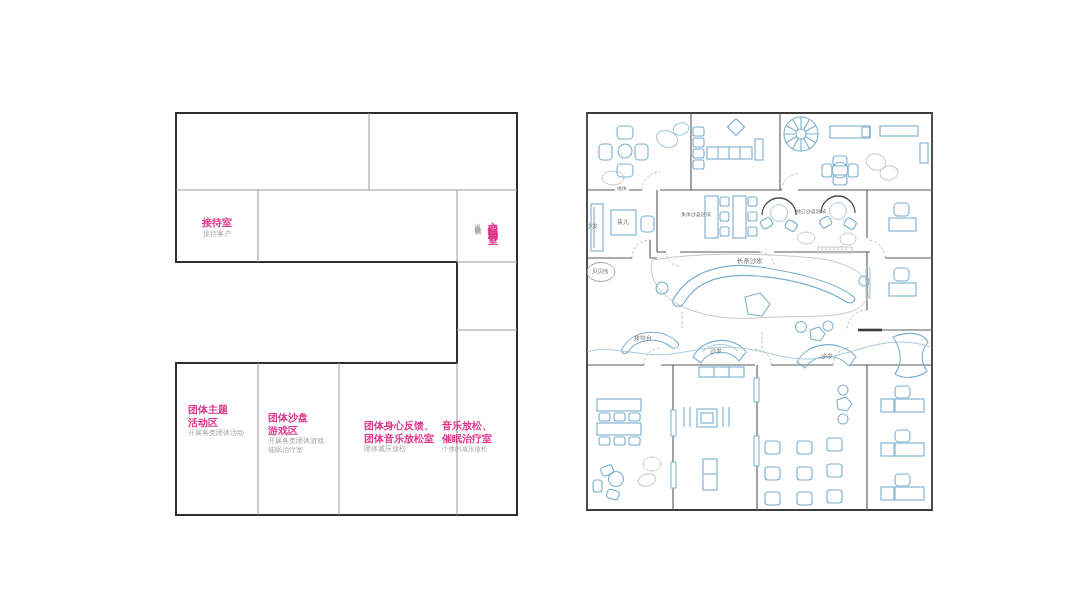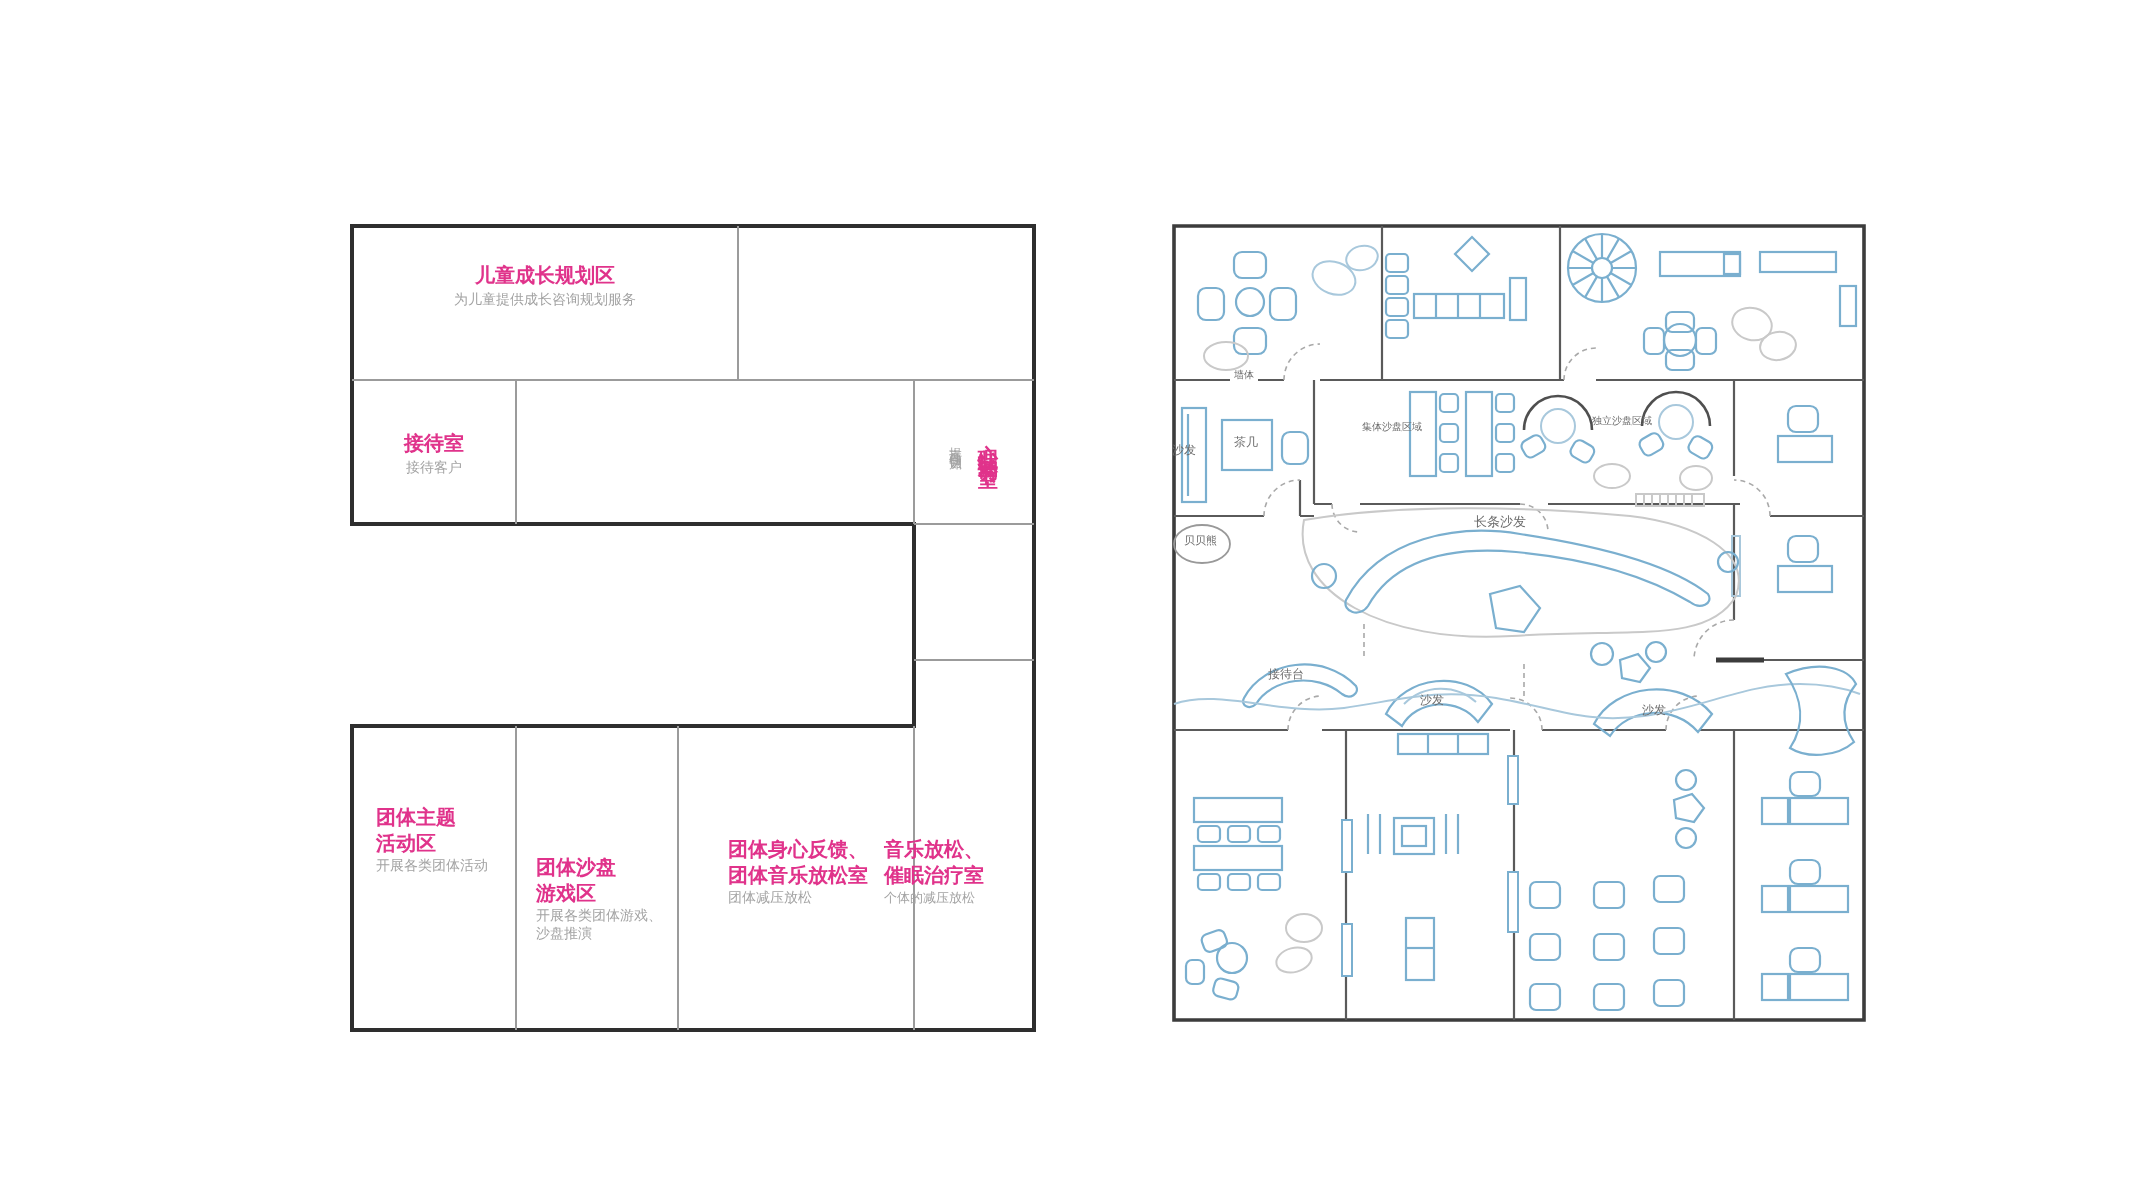--- a/index.html
+++ b/index.html
@@ -243,38 +243,34 @@
       <rect class="f" x="895" y="399" width="29" height="13"></rect>
       <rect class="f" x="895" y="430" width="15" height="12" rx="4"></rect>
       <rect class="f" x="881" y="443" width="13" height="13"></rect>
       <rect class="f" x="895" y="443" width="29" height="13"></rect>
       <rect class="f" x="895" y="474" width="15" height="12" rx="4"></rect>
       <rect class="f" x="881" y="487" width="13" height="13"></rect>
       <rect class="f" x="895" y="487" width="29" height="13"></rect>
     </g>
   </svg>
 
-  <div class="zone" style="left:176px;top:133px;width:193px;text-align:center;">
-    <div class="zt">儿童成长规划区</div>
-    <div class="zs">为儿童提供成长咨询规划服务</div>
-  </div>
   <div class="zone" style="left:176px;top:217px;width:82px;text-align:center;">
     <div class="zt">接待室</div>
     <div class="zs">接待客户</div>
   </div>
   <div class="zone vert zt" style="left:486px;top:214px;letter-spacing:2px;">心理认知调节室</div>
   <div class="zone vert zs" style="left:473px;top:218px;font-size:6.5px;letter-spacing:1px;">提高自信认知</div>
 
   <div class="zone" style="left:188px;top:404px;width:66px;">
     <div class="zt" style="width:45px;">团体主题活动区</div>
     <div class="zs">开展各类团体活动</div>
   </div>
-  <div class="zone" style="left:268px;top:429px;width:66px;">
+  <div class="zone" style="left:268px;top:412px;width:66px;">
     <div class="zt" style="width:45px;">团体沙盘游戏区</div>
-    <div class="zs wrap" style="width:66px;">开展各类团体游戏、沙盘推演</div>
+    <div class="zs wrap" style="width:66px;">开展各类团体游戏、催眠治疗室</div>
   </div>
   <div class="zone" style="left:364px;top:420px;width:92px;">
     <div class="zt" style="width:76px;">团体身心反馈、团体音乐放松室</div>
     <div class="zs">团体减压放松</div>
   </div>
   <div class="zone" style="left:442px;top:420px;width:54px;">
     <div class="zt" style="width:52px;">音乐放松、催眠治疗室</div>
     <div class="zs" style="font-size:6.5px;">个体的减压放松</div>
   </div>
 

